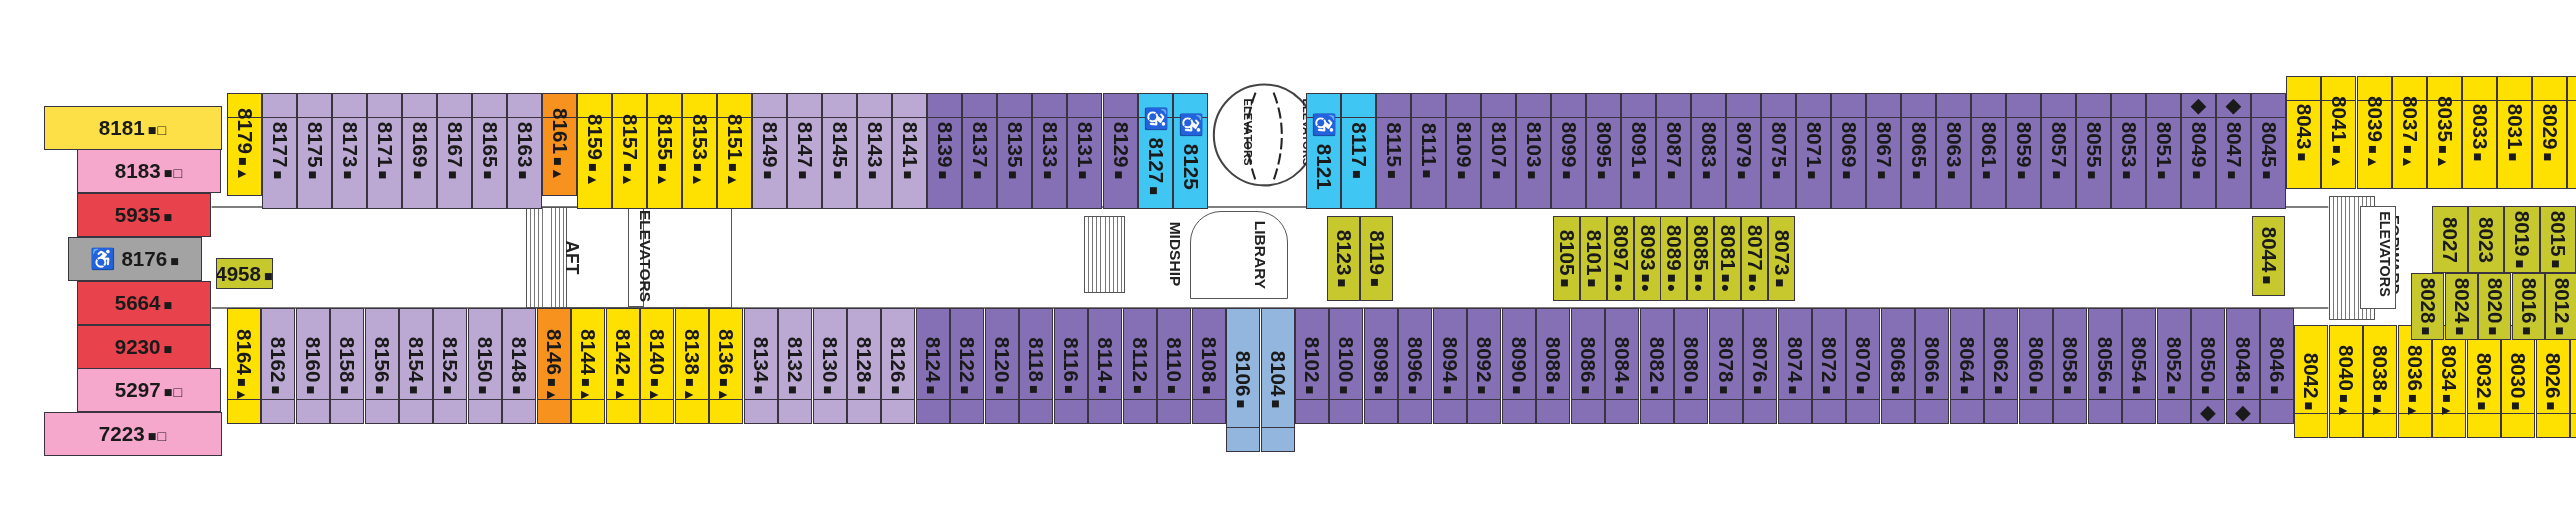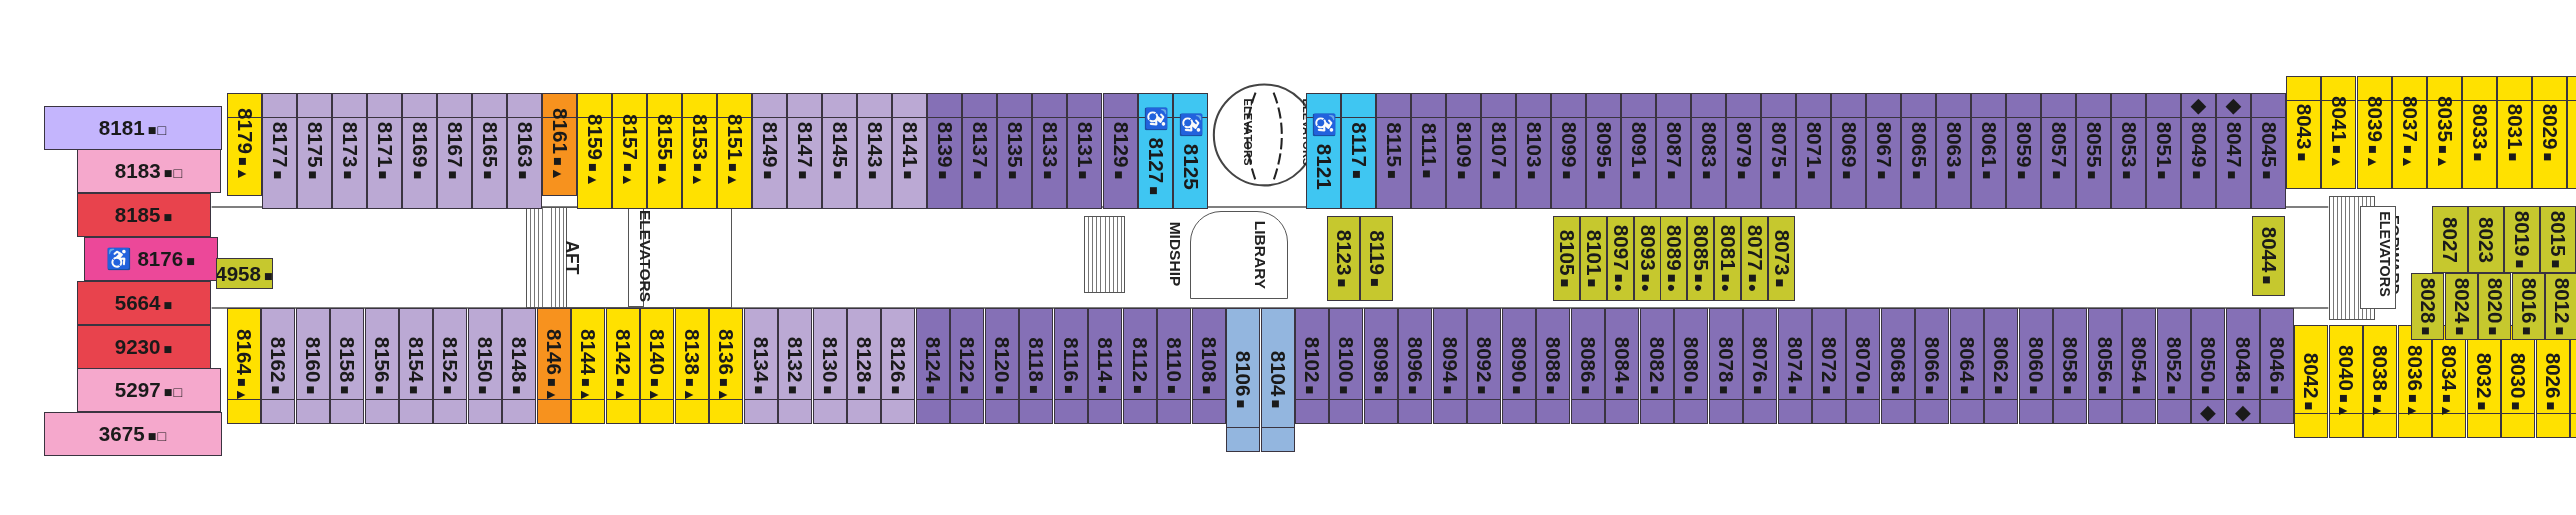--- a/index.html
+++ b/index.html
@@ -44,43 +44,43 @@
   <div class="vtext" style="left:1226px;top:246px;transform:rotate(90deg);font-size:15.5px;">LIBRARY</div>
   <div class="vtext" style="left:1214px;top:126px;transform:rotate(90deg);font-size:11.3px;">ELEVATORS</div>
   <div class="vtext" style="left:1273px;top:126px;transform:rotate(90deg);font-size:11.3px;">ELEVATORS</div>
 
   <div class="area" style="left:2329px;top:196px;width:46px;height:124px;background:repeating-linear-gradient(90deg,#fff 0 3.1px,#777 3.1px 4.1px);"></div>
   <div class="vtext" style="left:2354px;top:246px;transform:rotate(90deg);font-size:15.5px;">FORWARD</div>
   <div class="area" style="left:2360px;top:206px;width:36px;height:103px;"></div>
   <div class="vtext" style="left:2342px;top:246px;transform:rotate(90deg);font-size:14.4px;">ELEVATORS</div>
 
   <div id="cabins">
-      <div class="cabin" style="left: 44px; top: 106px; width: 178px; height: 44px; background: #c4b5fd;">
+      <div class="cabin" style="left: 44px; top: 106px; width: 178px; height: 44px; background: #fde047;">
         <span class="lab h"><span>8181</span><span class="sym">■□</span></span>
       </div>
       <div class="cabin" style="left: 77px; top: 149px; width: 144px; height: 44px; background: rgb(245, 168, 204);">
         <span class="lab h"><span>8183</span><span class="sym">■□</span></span>
       </div>
       <div class="cabin" style="left: 77px; top: 193px; width: 134px; height: 44px; background: rgb(232, 67, 77);">
-        <span class="lab h"><span>8185</span><span class="sym">■</span></span>
-      </div>
-      <div class="cabin" style="left: 84px; top: 237px; width: 134px; height: 44px; background: #ec4899;">
+        <span class="lab h"><span>5935</span><span class="sym">■</span></span>
+      </div>
+      <div class="cabin" style="left: 68px; top: 237px; width: 134px; height: 44px; background: #a3a3a3;">
         <span class="lab h"><span>♿ </span><span>8176</span><span class="sym">■</span></span>
       </div>
       <div class="cabin" style="left: 77px; top: 281px; width: 134px; height: 44px; background: rgb(232, 67, 77);">
         <span class="lab h"><span>5664</span><span class="sym">■</span></span>
       </div>
       <div class="cabin" style="left: 77px; top: 325px; width: 134px; height: 44px; background: rgb(232, 67, 77);">
         <span class="lab h"><span>9230</span><span class="sym">■</span></span>
       </div>
       <div class="cabin" style="left: 77px; top: 368px; width: 144px; height: 44px; background: rgb(245, 168, 204);">
         <span class="lab h"><span>5297</span><span class="sym">■□</span></span>
       </div>
       <div class="cabin" style="left: 44px; top: 412px; width: 178px; height: 44px; background: rgb(245, 168, 204);">
-        <span class="lab h"><span>3675</span><span class="sym">■□</span></span>
+        <span class="lab h"><span>7223</span><span class="sym">■□</span></span>
       </div>
       <div class="cabin" style="left: 227px; top: 93px; width: 35px; height: 103px; background: rgb(255, 225, 0);">
         <div class="strip" style="top: 0px; height: 23px; border-bottom-width: 1.5px;"></div>
         <span class="lab v"><span>8179</span><span class="sym">■▲</span></span>
       </div>
       <div class="cabin" style="left: 262px; top: 93px; width: 35px; height: 116px; background: rgb(187, 169, 212);">
         <div class="strip" style="top: 0px; height: 23px; border-bottom-width: 1.5px;"></div>
         <span class="lab v"><span>8177</span><span class="sym">■</span></span>
       </div>
       <div class="cabin" style="left: 297px; top: 93px; width: 35px; height: 116px; background: rgb(187, 169, 212);">

